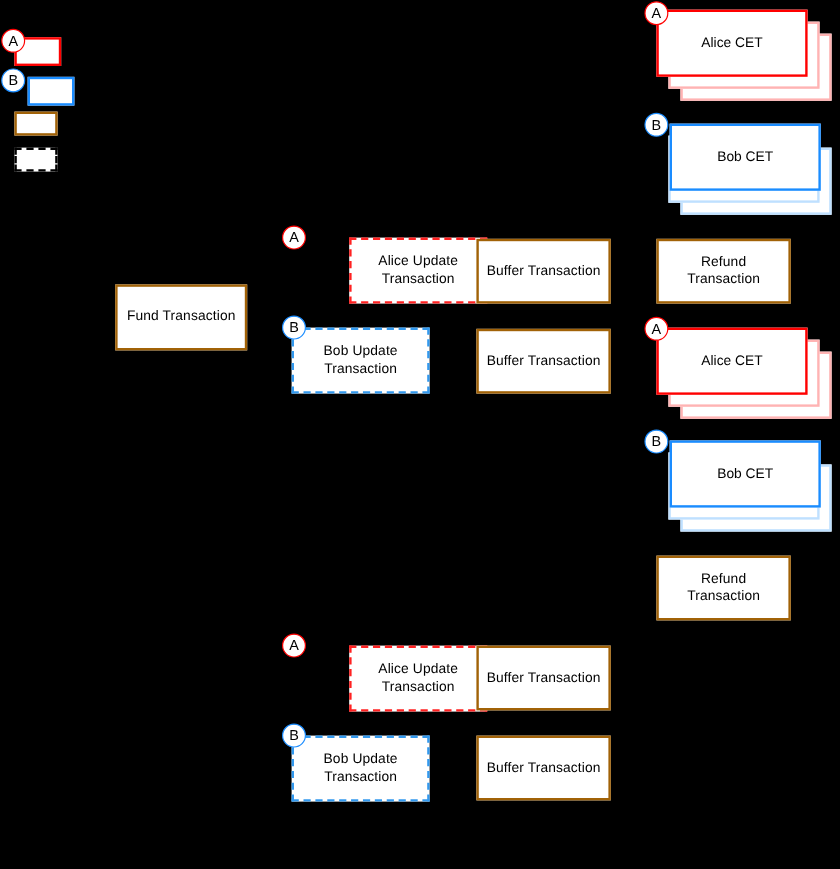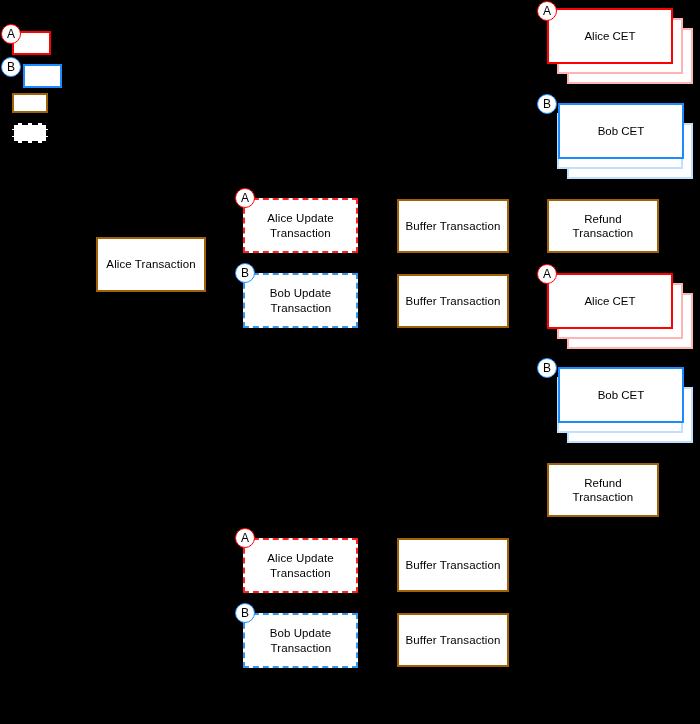--- a/index.html
+++ b/index.html
@@ -23,22 +23,22 @@
     justify-content:center;
     text-align:center;
     color:#000000;
     font-size:11.5px;
     line-height:1.25;
     letter-spacing:0.1px;
   }
   .box .lbl{display:block;padding:0 4px;}
 
   .b-gray{border:2px solid #a16207;}
-  .b-red-dash{border:2px dashed #ff2222;}
-  .b-blue-dash{border:2px dashed #3399ee;text-align:right;}
+  .b-red-dash{border:2px dashed #ff2222;margin-left:48px;}
+  .b-blue-dash{border:2px dashed #3399ee;}
   .b-black-dash{border:2px dashed #000000;background:#ffffff;}
   .b-red{border:2px solid #ff0000;}
   .b-blue{border:2px solid #1a8cff;margin-left:11px;}
   .b-redlite{border:2px solid #ffb3b3;}
   .b-bluelite{border:2px solid #bfe0ff;}
 
   
   .stack{position:absolute;}
   .stack .card{
     position:absolute;
@@ -79,21 +79,21 @@
 
     <div class="box b-blue" style="left:12px;top:64px;width:39px;height:24px;"></div>
     <div class="badge badge-b" style="left:1px;top:57px;">B</div>
 
     <div class="box b-gray" style="left:12px;top:93px;width:36px;height:20px;"></div>
 
     <div class="box b-black-dash" style="left:12px;top:123px;width:36px;height:20px;"></div>
   </div>
 
   <div class="box b-gray" style="left:96px;top:237px;width:110px;height:55px;">
-    <span class="lbl">Alice Transaction</span>
+    <span class="lbl">Fund Transaction</span>
   </div>
 
   <div class="box b-red-dash" style="left:243px;top:198px;width:115px;height:55px;">
     <span class="lbl">Alice Update<br>Transaction</span>
   </div>
   <div class="badge badge-a" style="left:235px;top:188px;">A</div>
 
   <div class="box b-blue-dash" style="left:243px;top:273px;width:115px;height:55px;">
     <span class="lbl">Bob Update<br>Transaction</span>
   </div>

